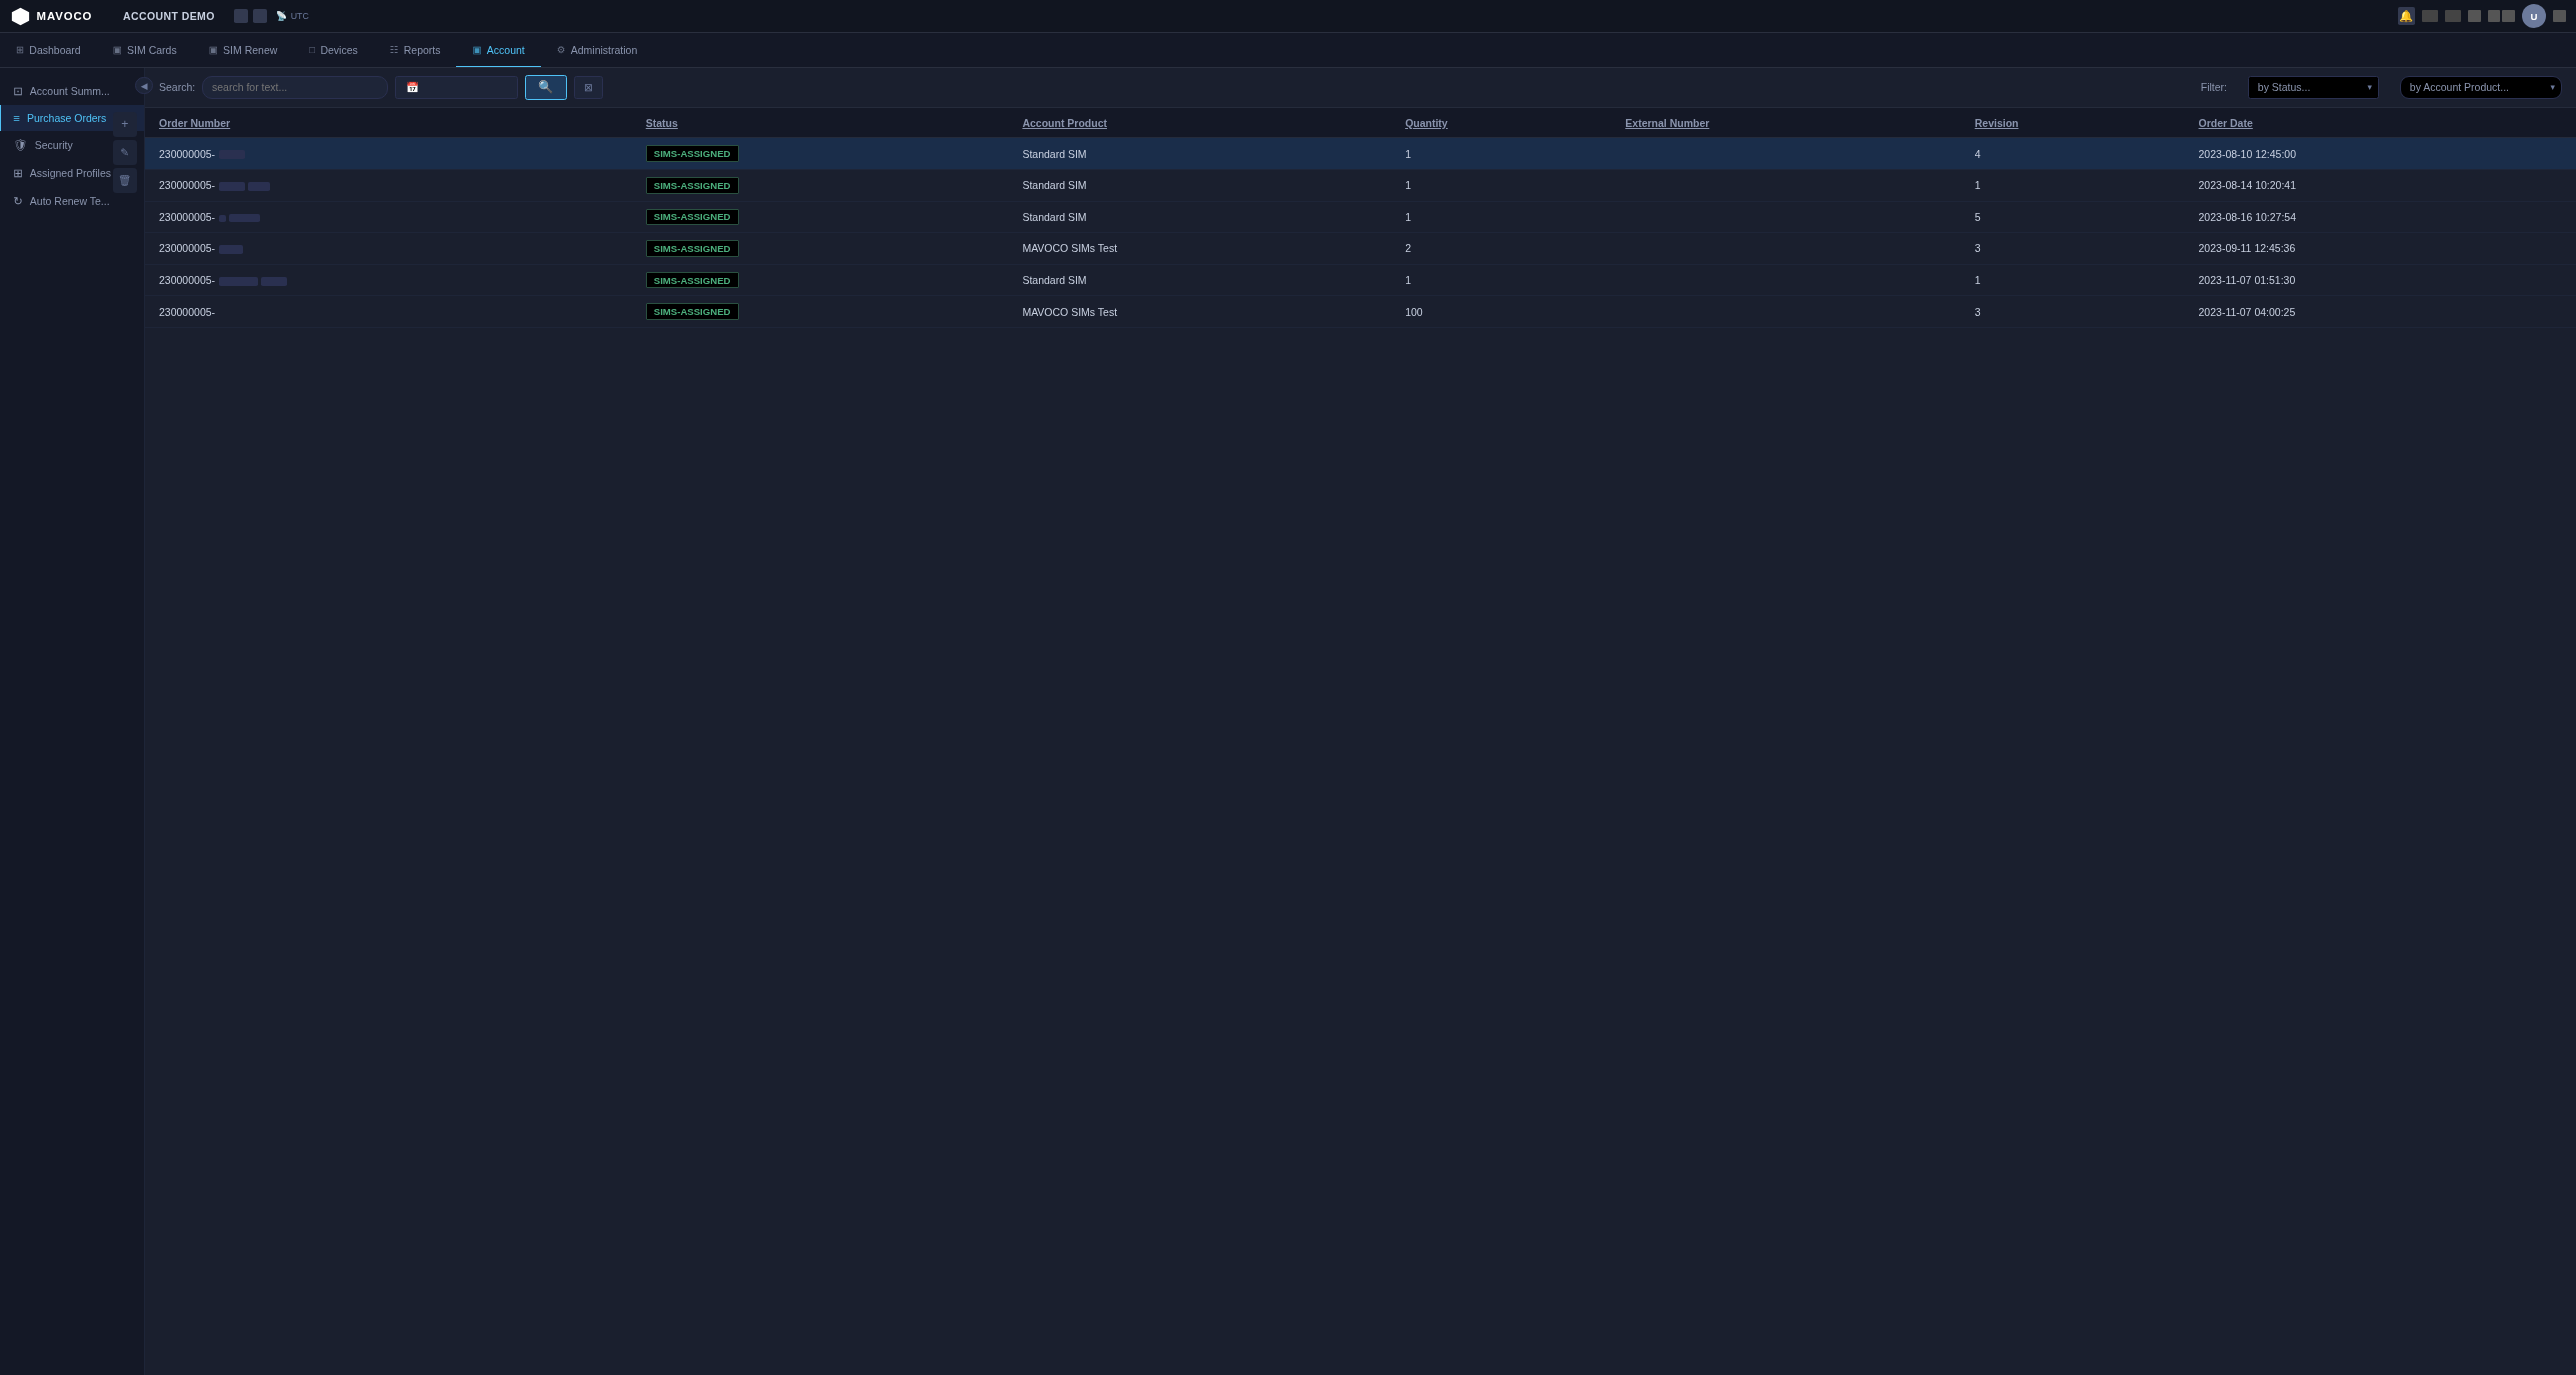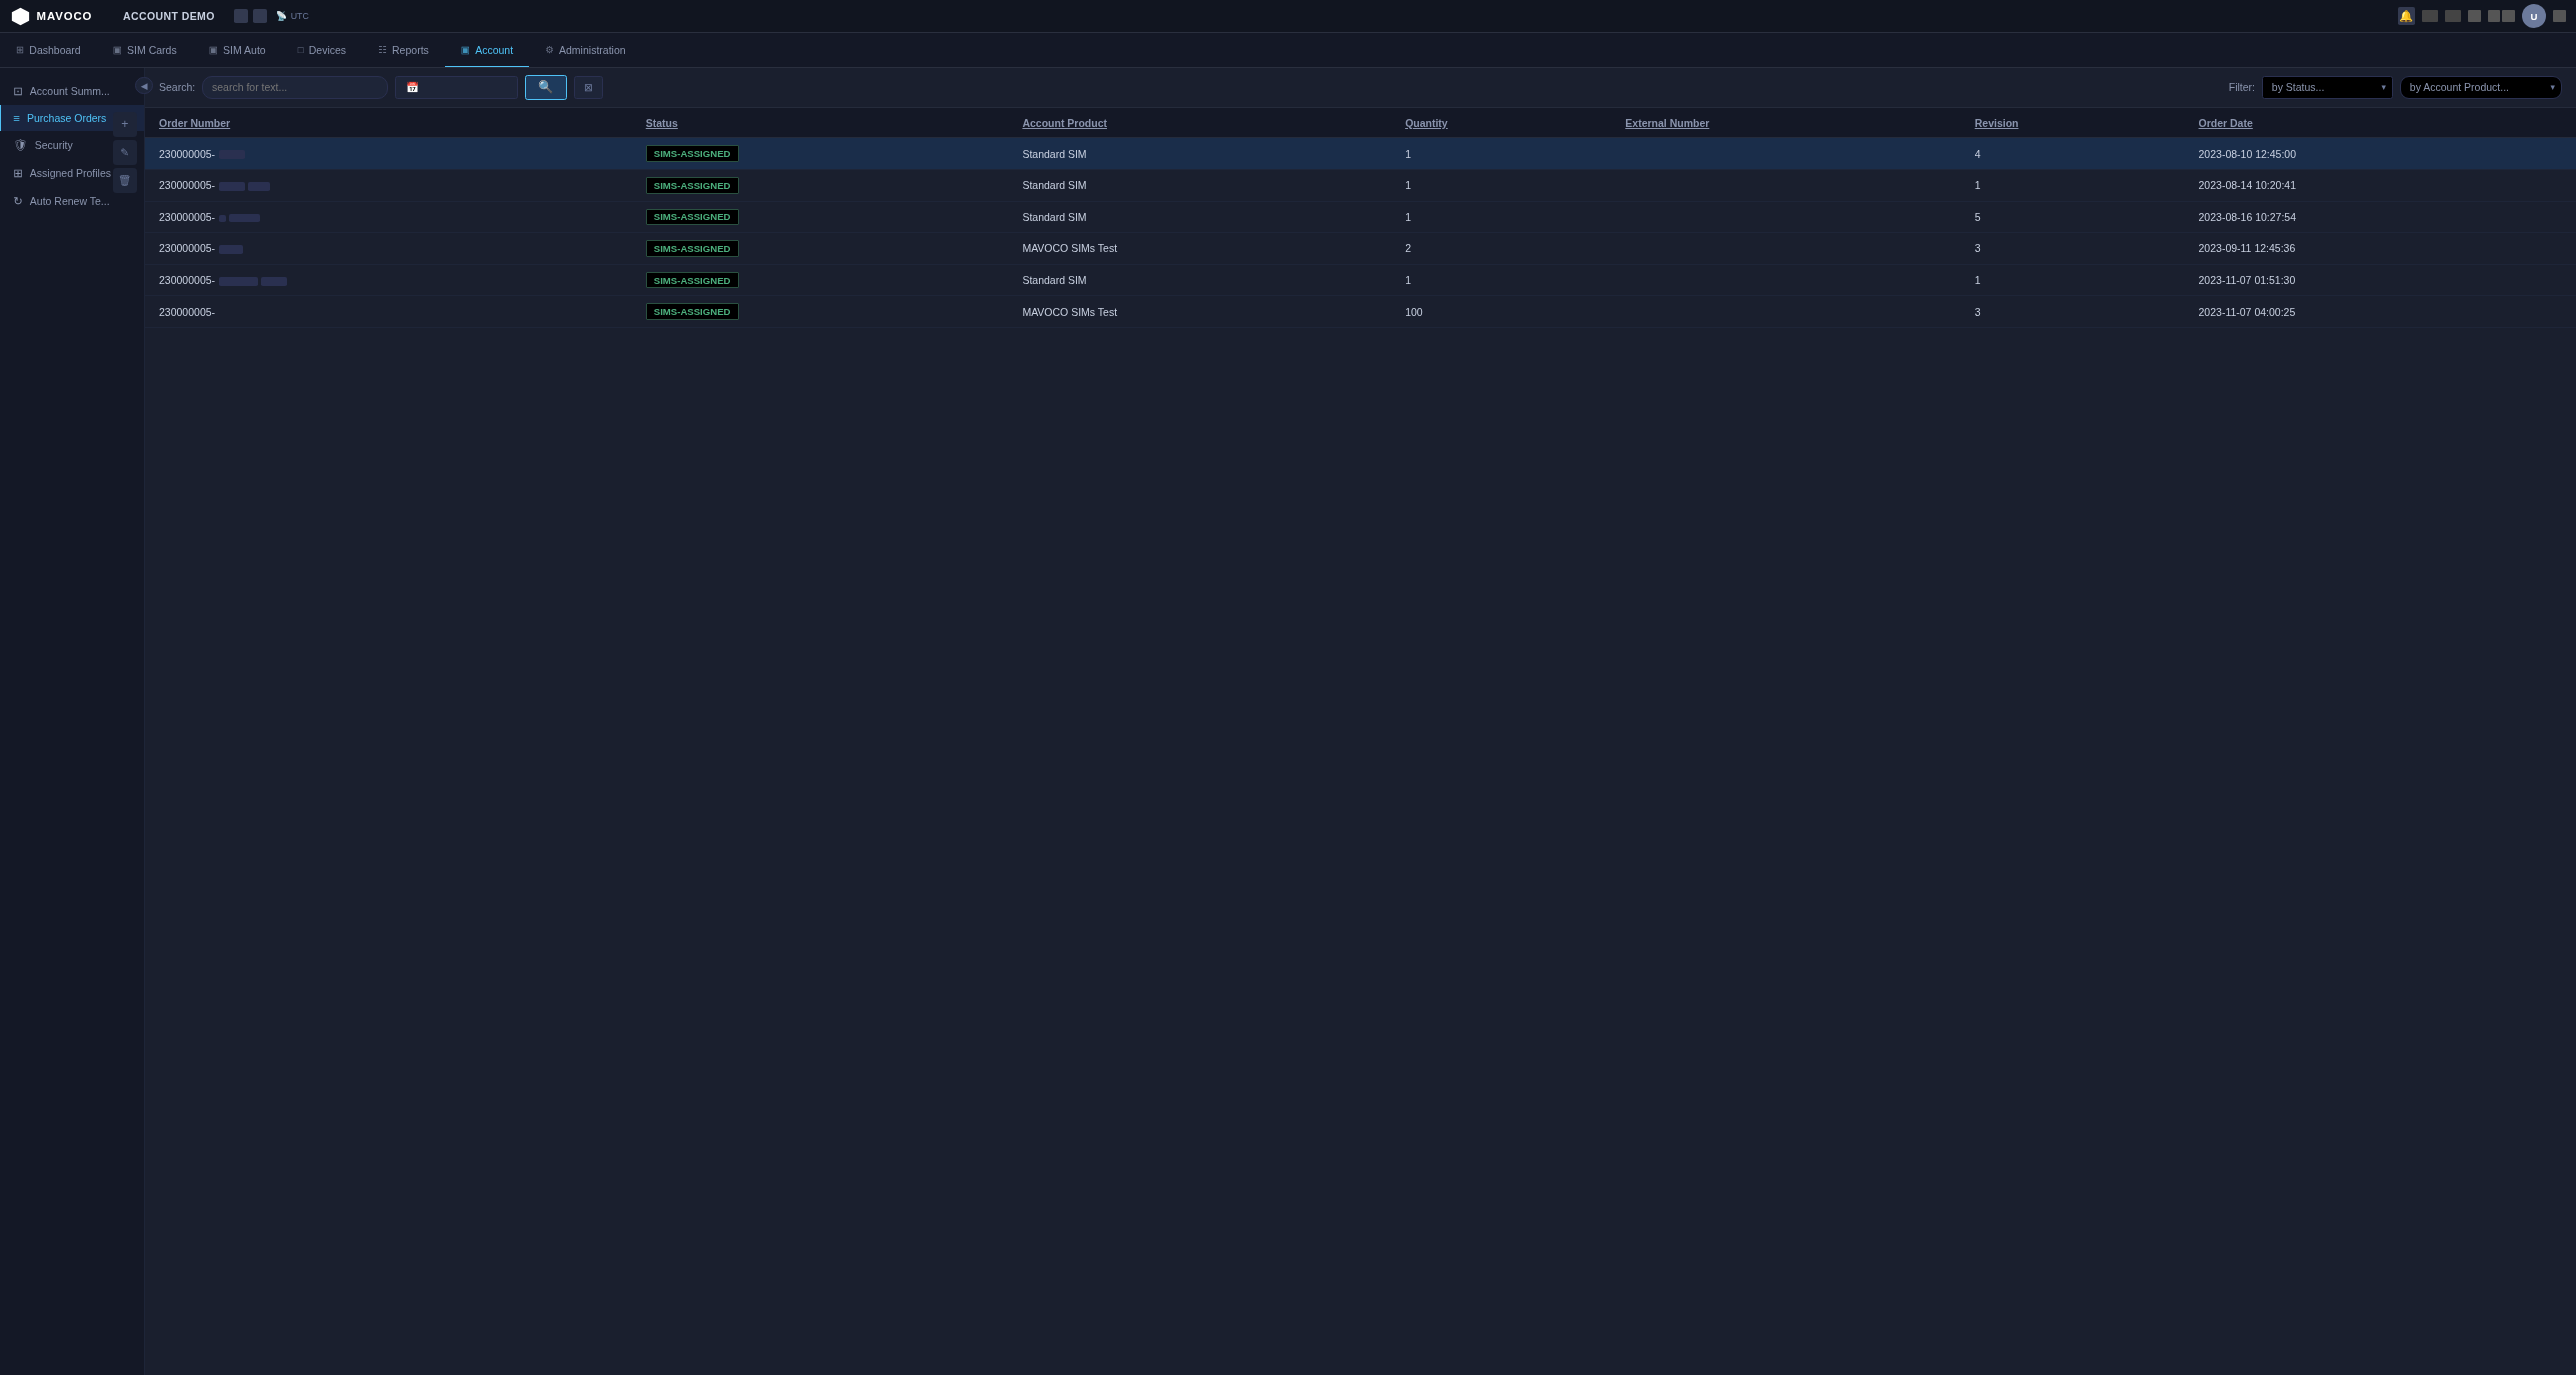--- a/index.html
+++ b/index.html
@@ -243,21 +243,21 @@
       border: 0.9px solid #2a3050;
       border-radius: 2.6px;
       padding: 4.4px 8.8px;
       color: #6c7a9c;
       font-size: 10.5px;
       cursor: pointer;
     }
     .filter-section {
       display: flex;
       align-items: center;
-      gap: 7px;
+      gap: 21px;
       margin-left: auto;
     }
     .filter-label {
       font-size: 10.5px;
       color: #8a94ad;
     }
     .filter-select {
       background: #000000;
       border: 0.9px solid #2a3050;
       border-radius: 2.6px;
@@ -386,21 +386,21 @@
   <div class="nav-item">
     <span class="nav-icon">⊞</span>
     <span>Dashboard</span>
   </div>
   <div class="nav-item">
     <span class="nav-icon">▣</span>
     <span>SIM Cards</span>
   </div>
   <div class="nav-item">
     <span class="nav-icon">▣</span>
-    <span>SIM Auto</span>
+    <span>SIM Renew</span>
   </div>
   <div class="nav-item">
     <span class="nav-icon">□</span>
     <span>Devices</span>
   </div>
   <div class="nav-item">
     <span class="nav-icon">☷</span>
     <span>Reports</span>
   </div>
   <div class="nav-item active">

